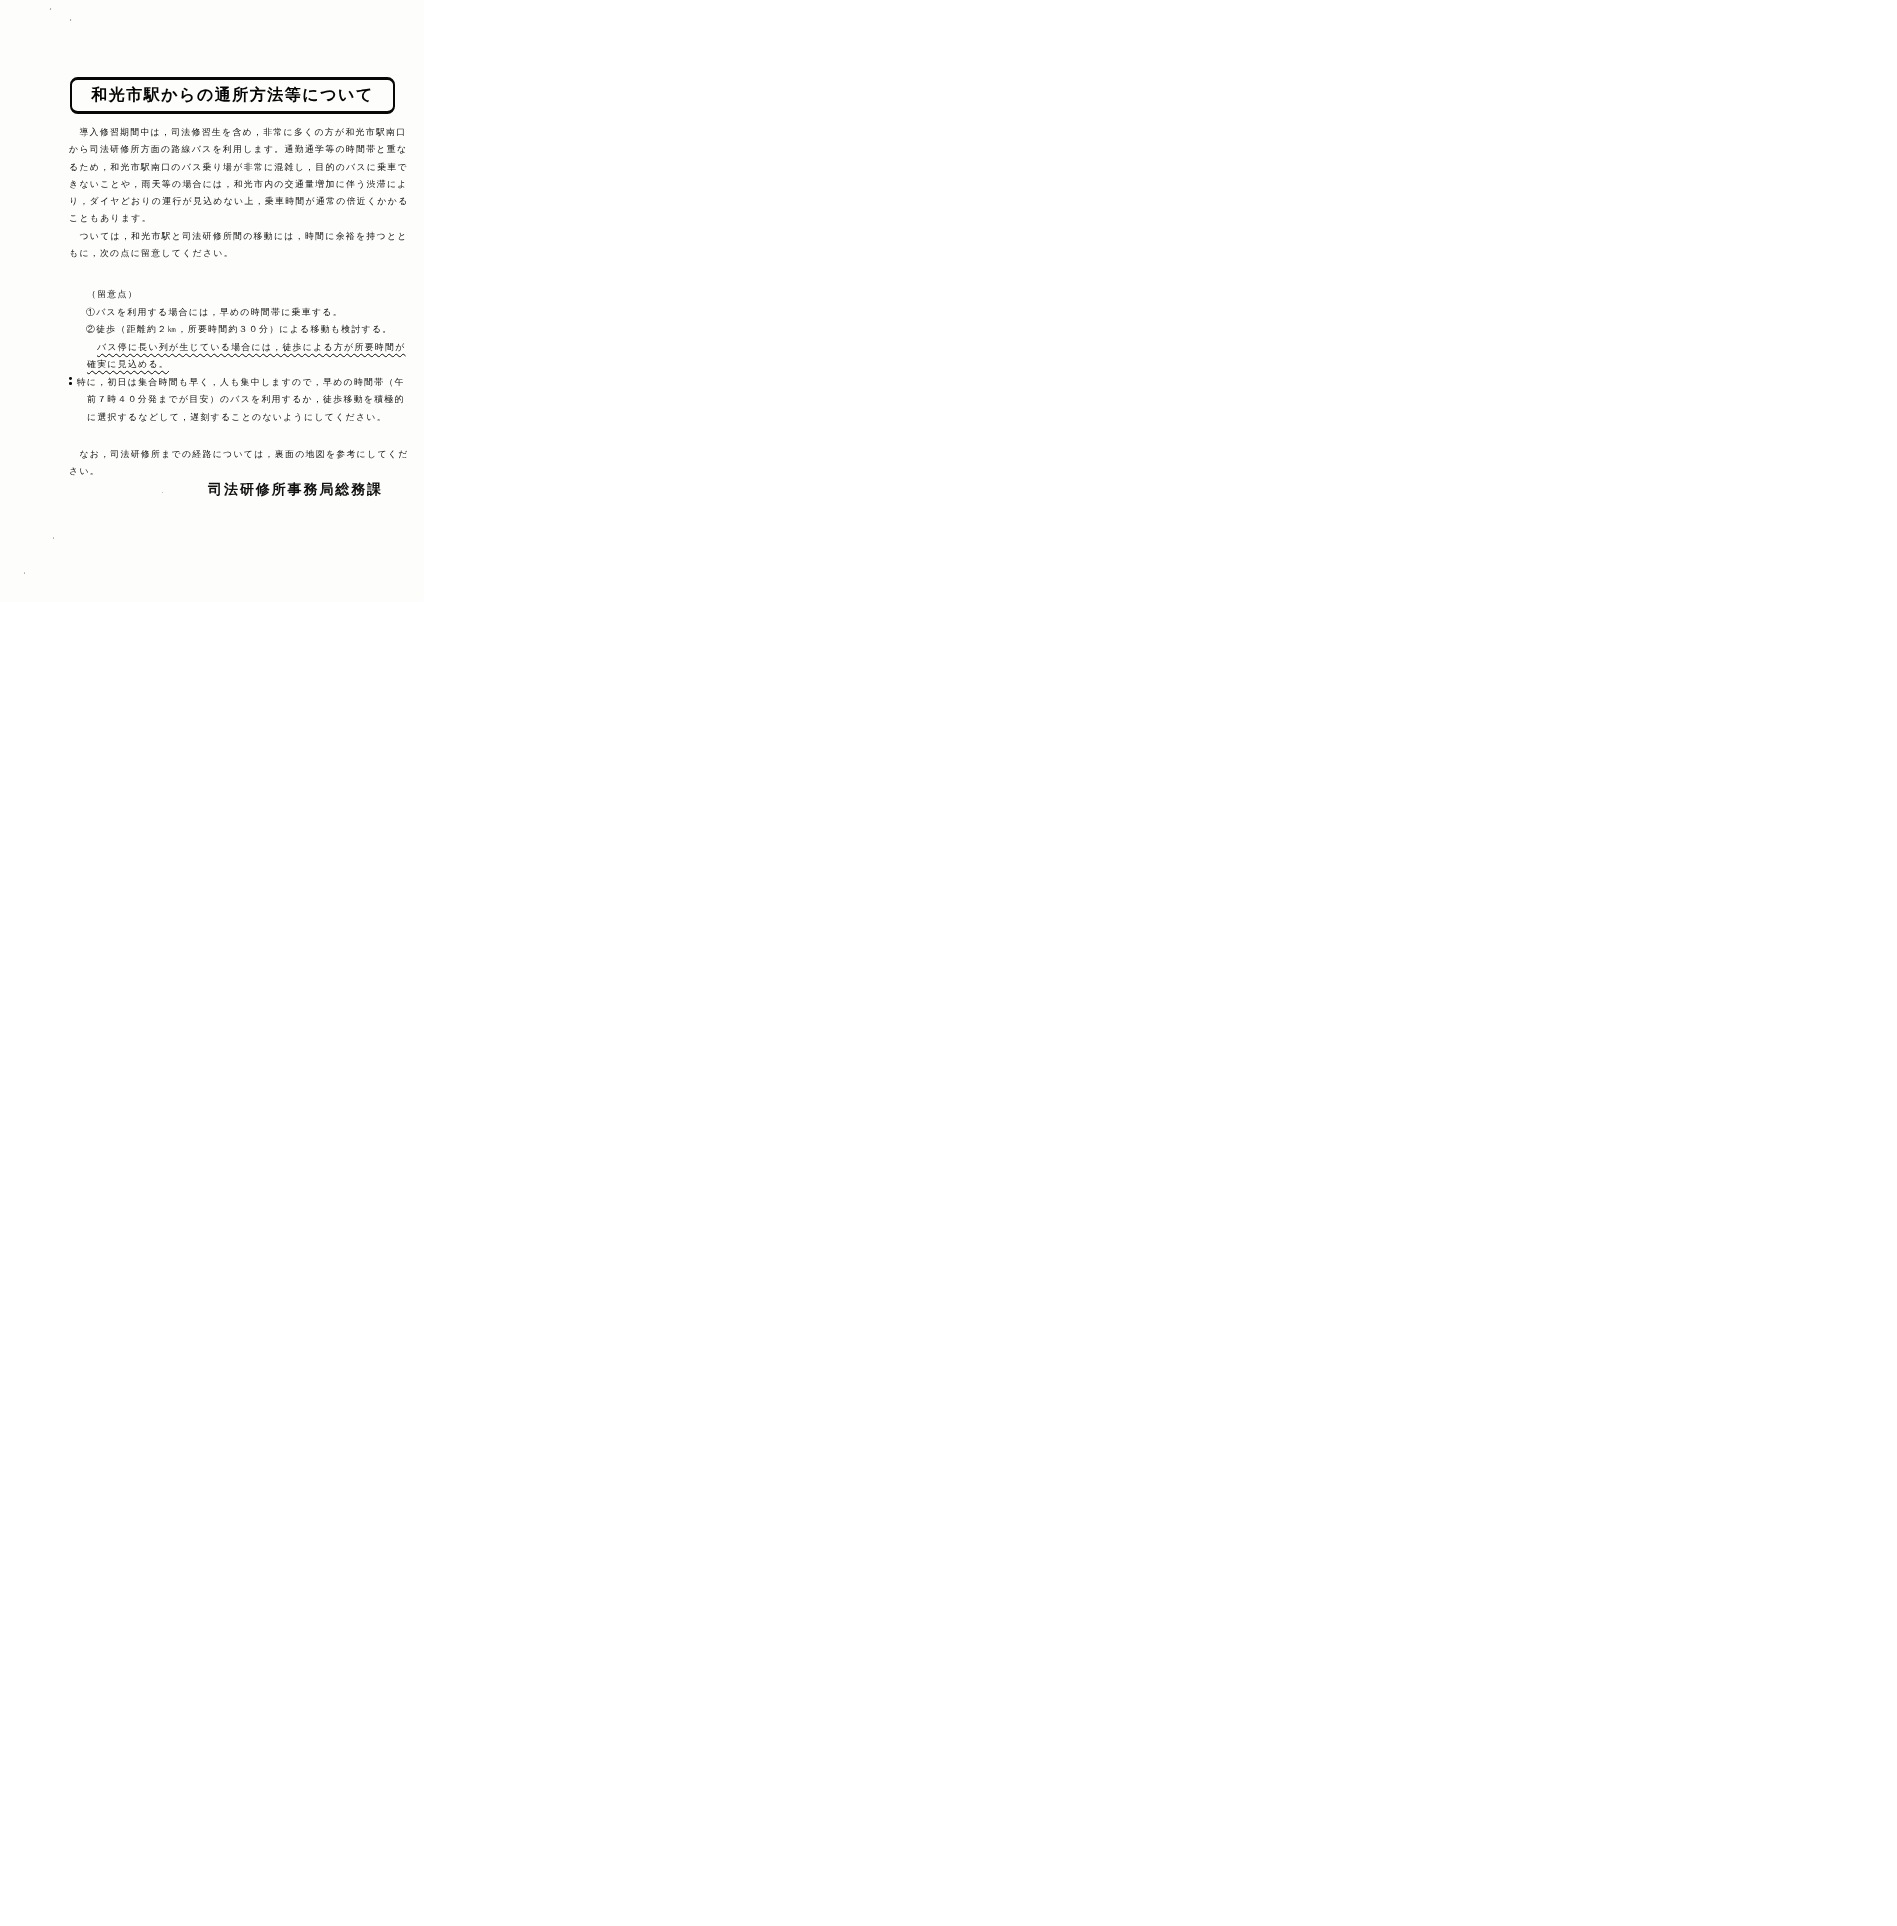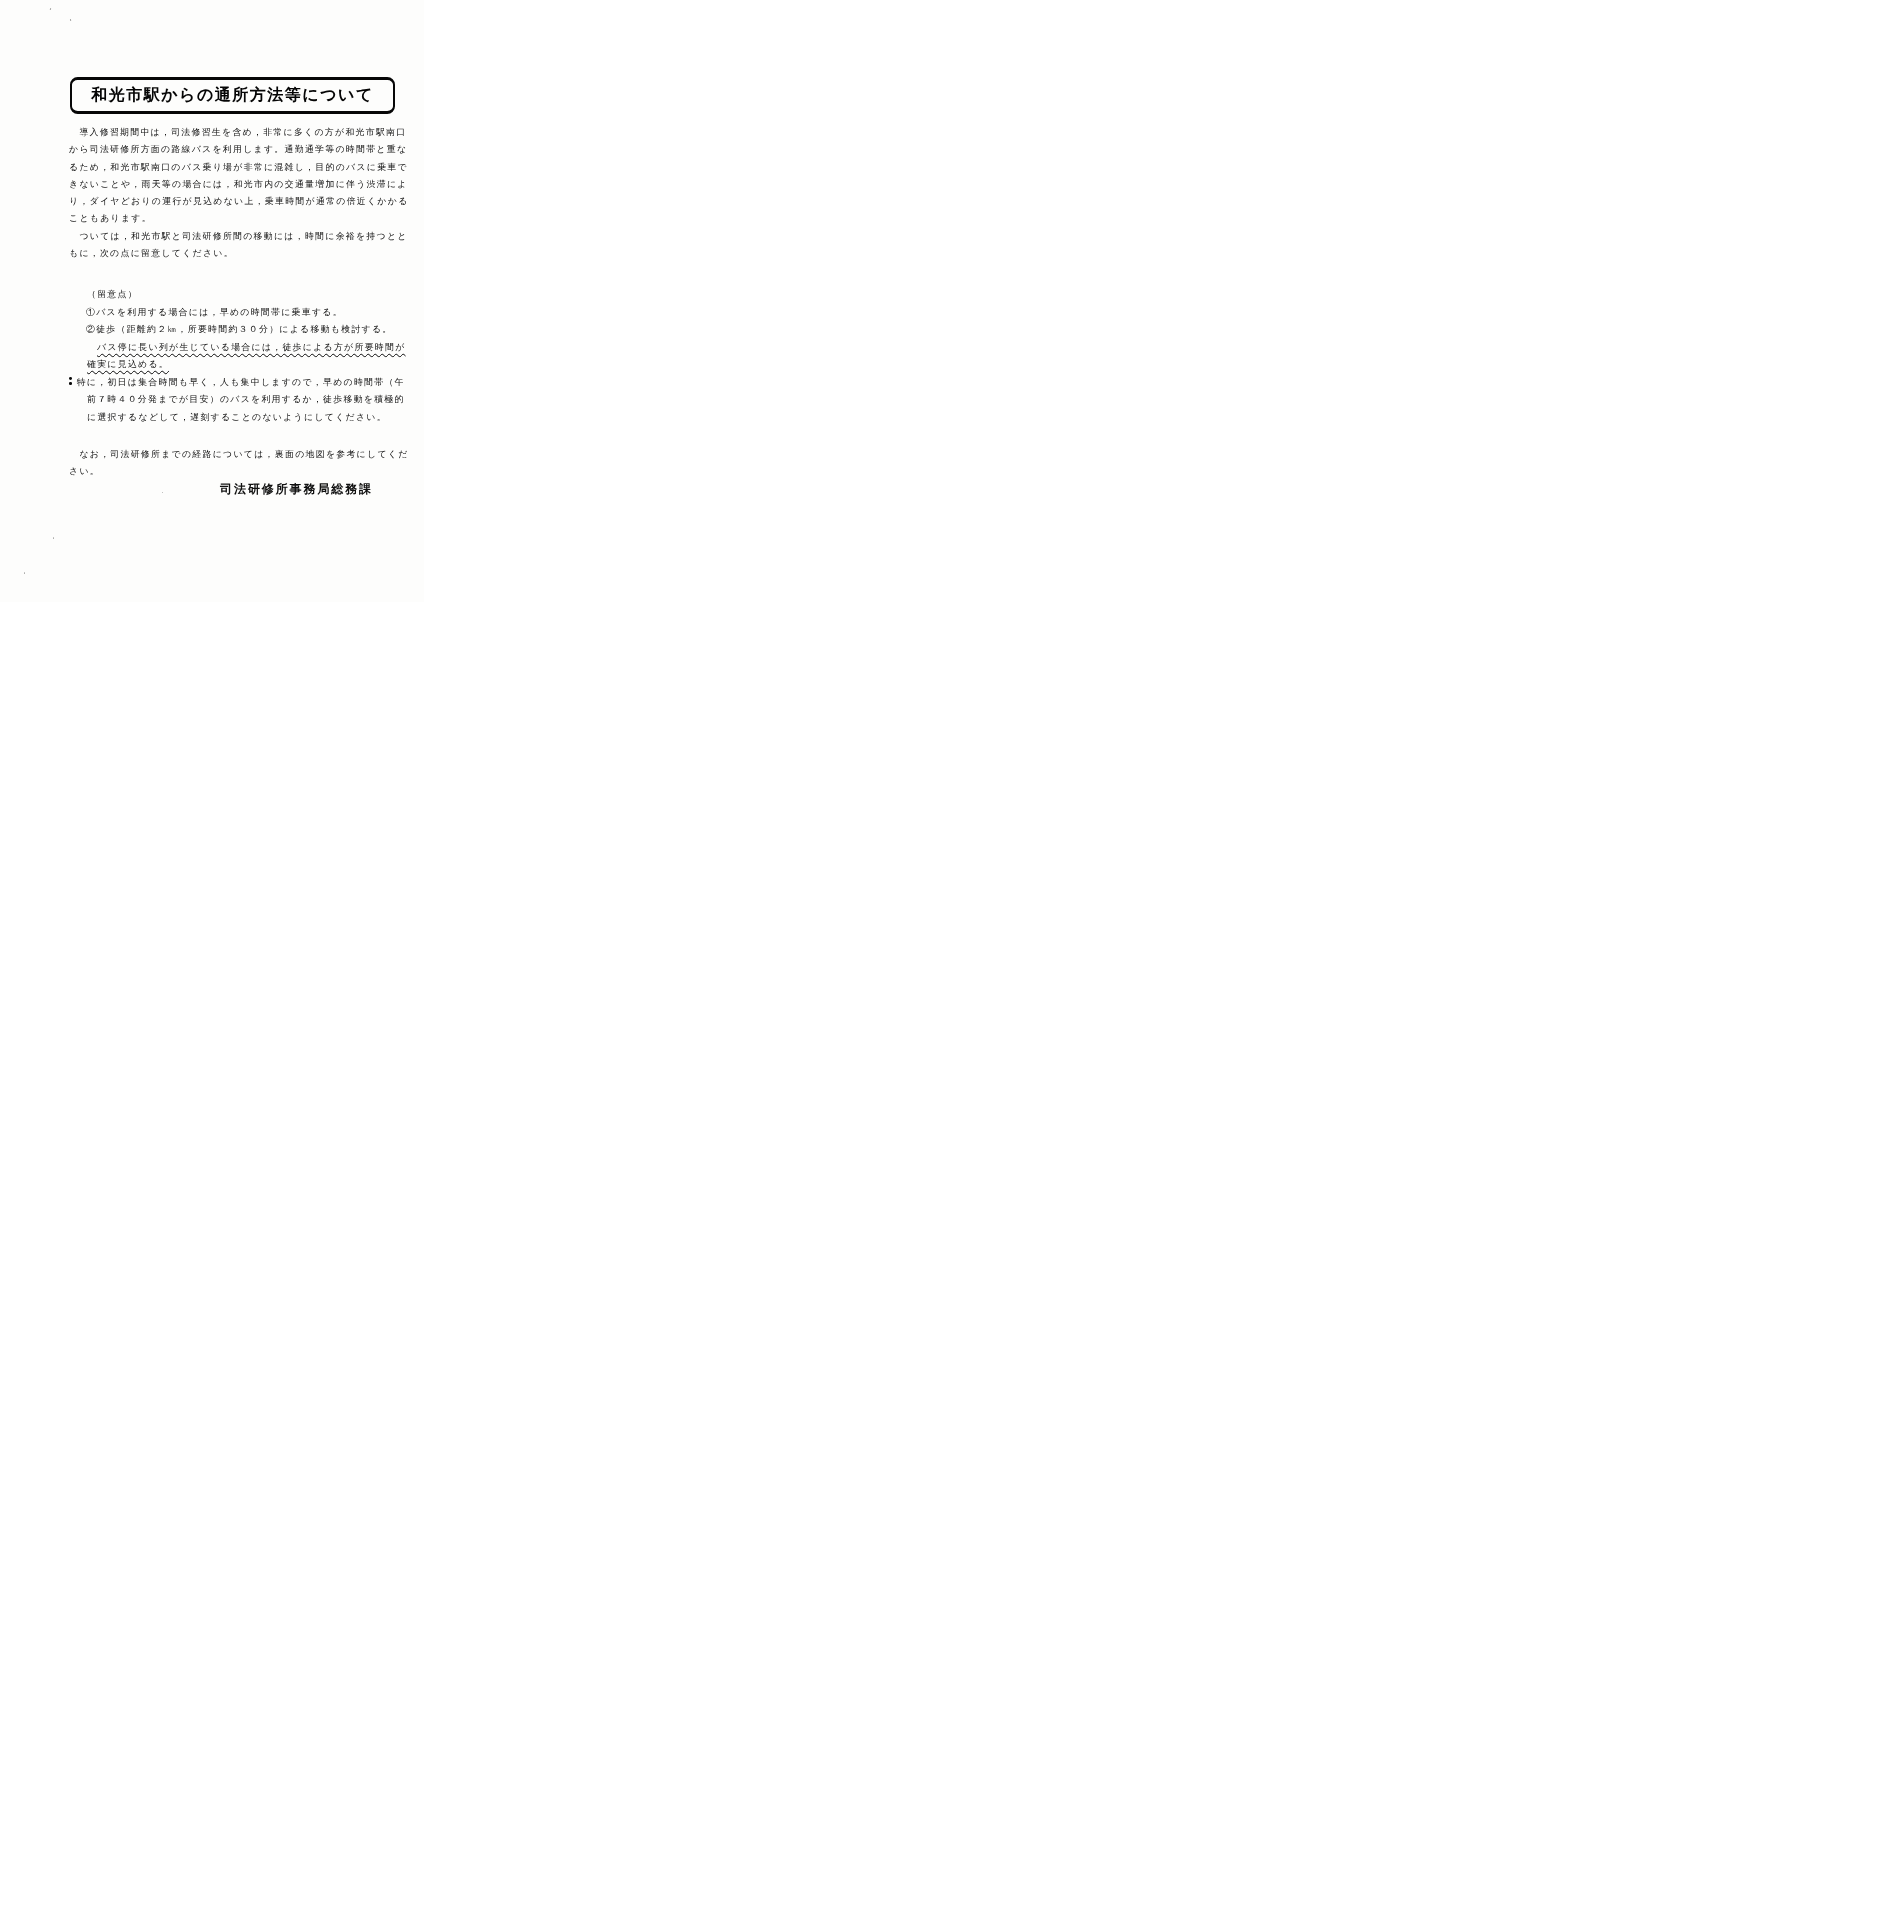--- a/index.html
+++ b/index.html
@@ -94,24 +94,24 @@
     background: #0a0a0a;
     border-radius: 50%;
   }
   .bullet-dots::before { top: 0;    width: 3.1px; height: 2.9px; }
   .bullet-dots::after  { bottom: 0; width: 2.7px; height: 2.5px; }
 
   
   .signature-line {
     position: absolute;
     top: 481px;
-    right: 51px;
+    right: 41px;
     height: 17.3px;
     line-height: 17.3px;
-    font-size: 12px;
+    font-size: 14px;
     font-weight: 600;
     letter-spacing: 1.9px;
     white-space: nowrap;
     color: #101010;
   }
 
   
   .speck {
     position: absolute;
     background: #555;

